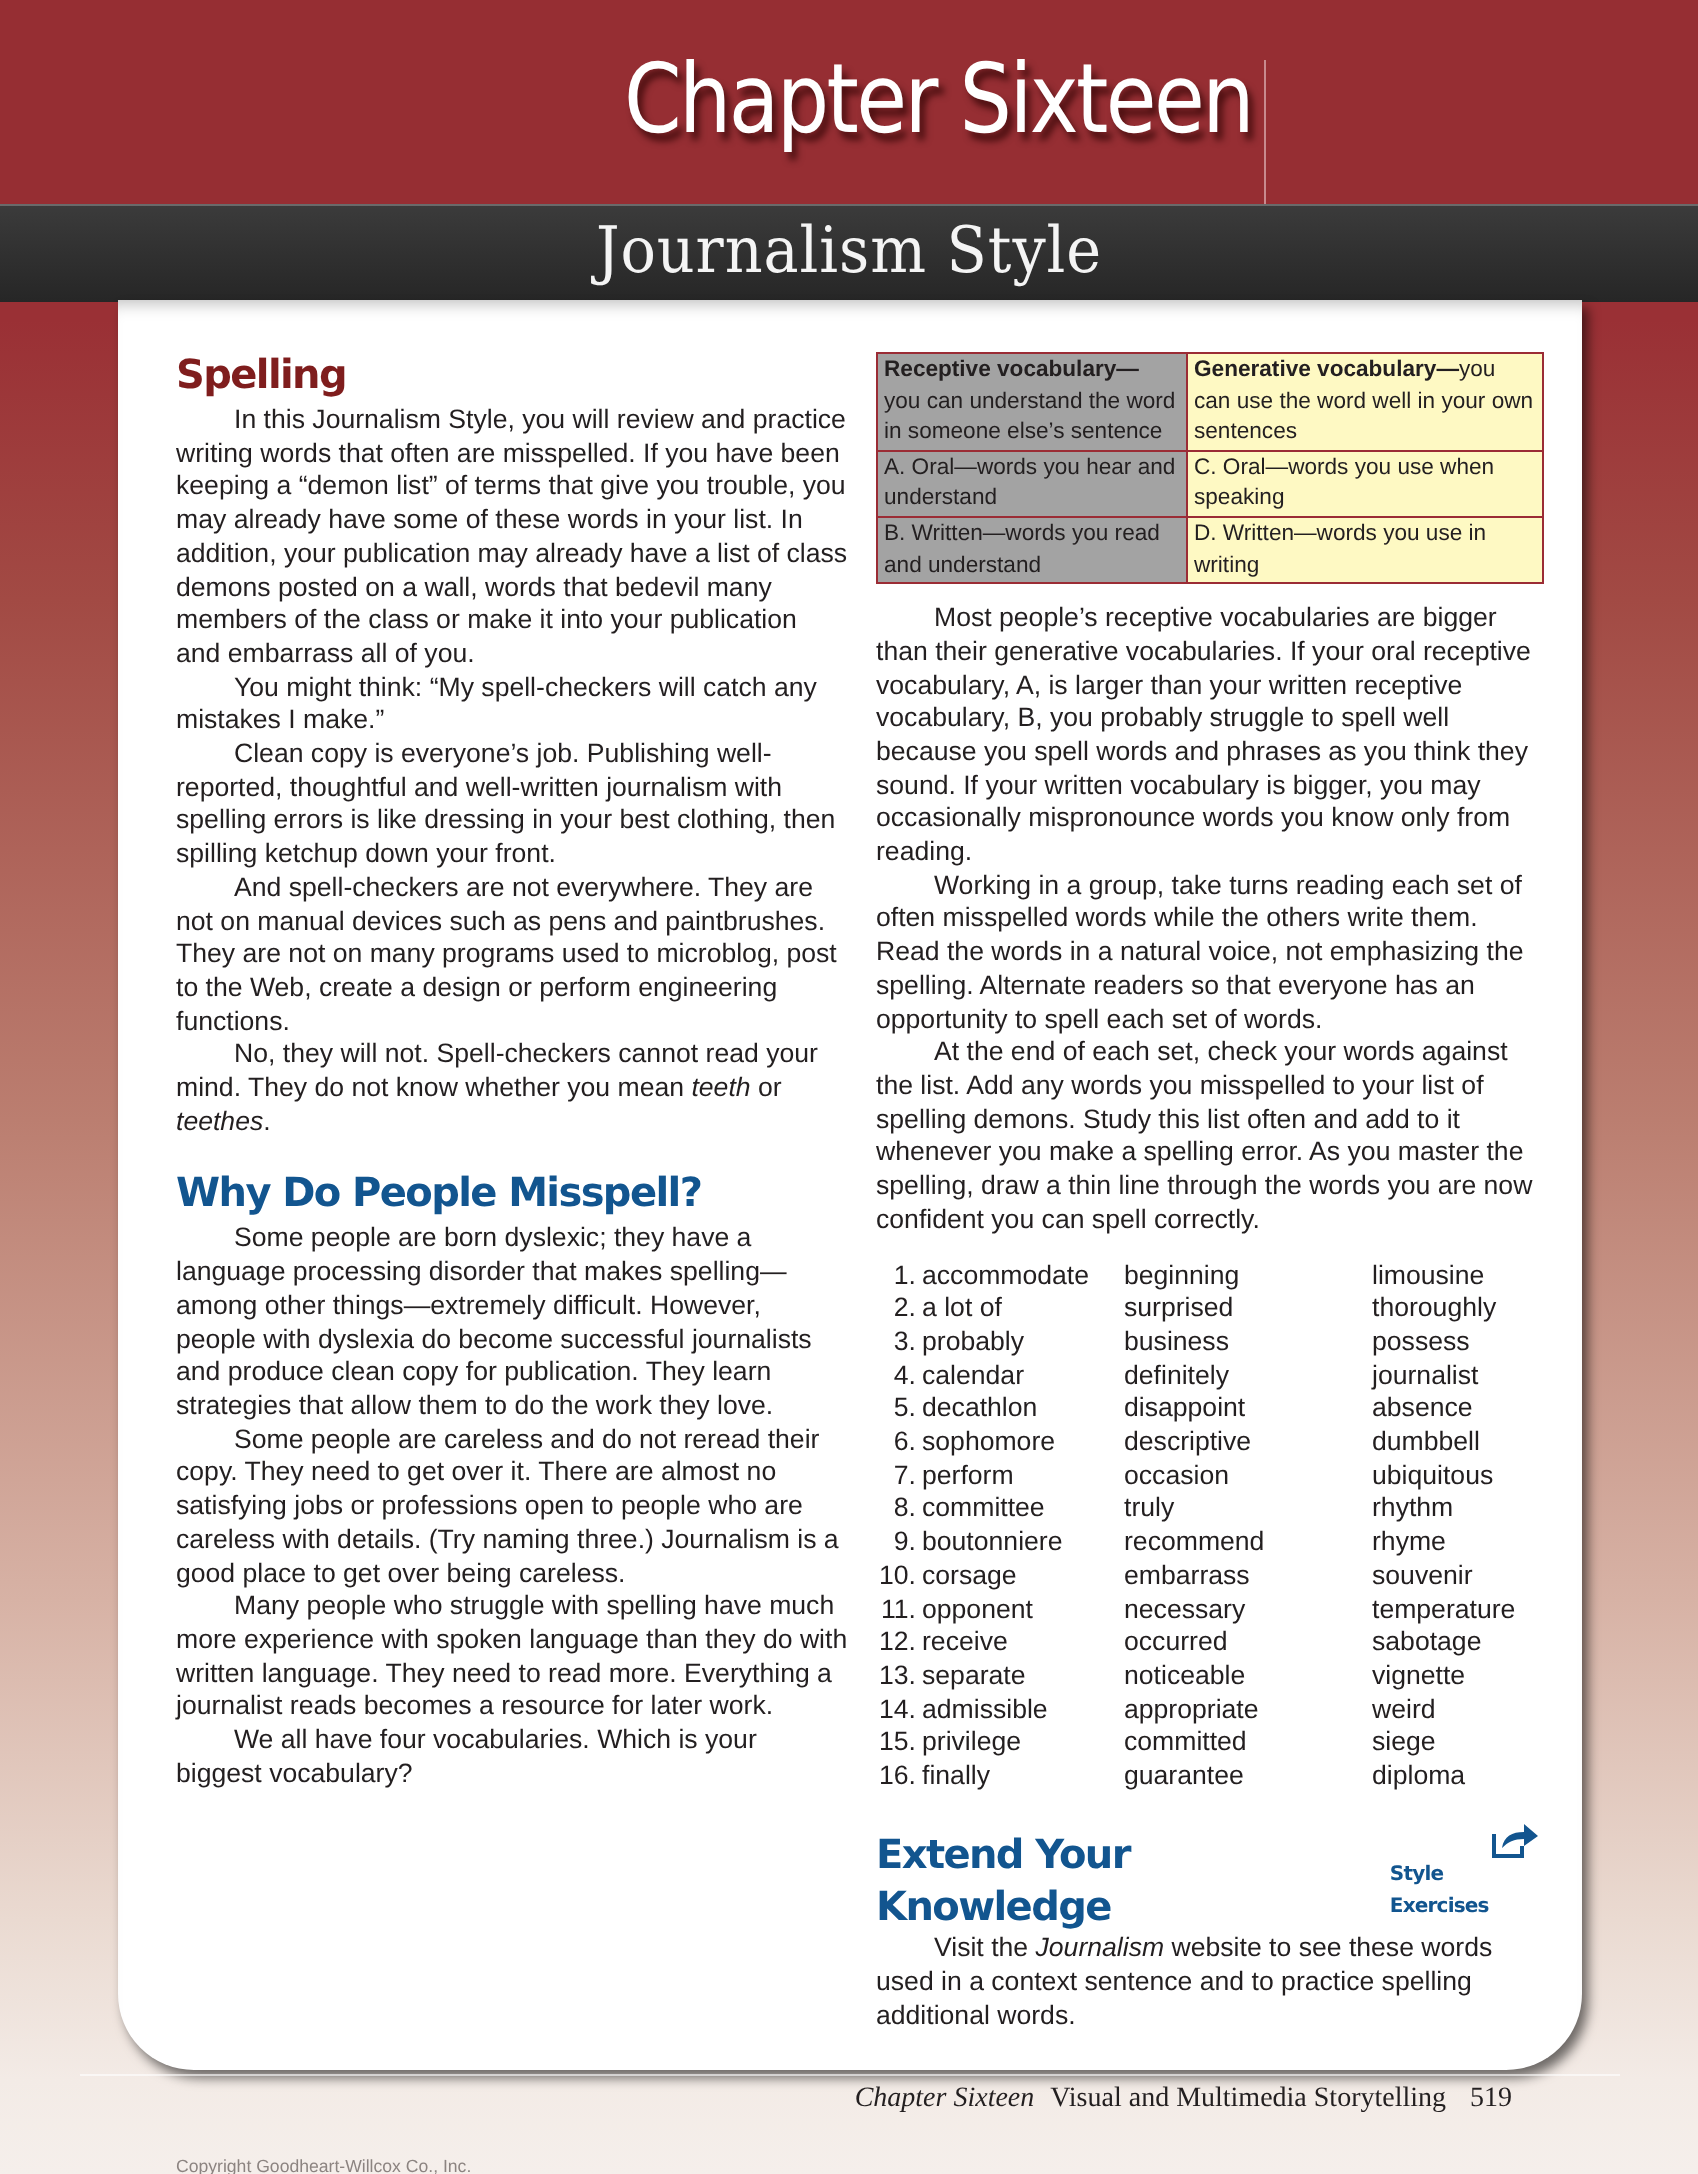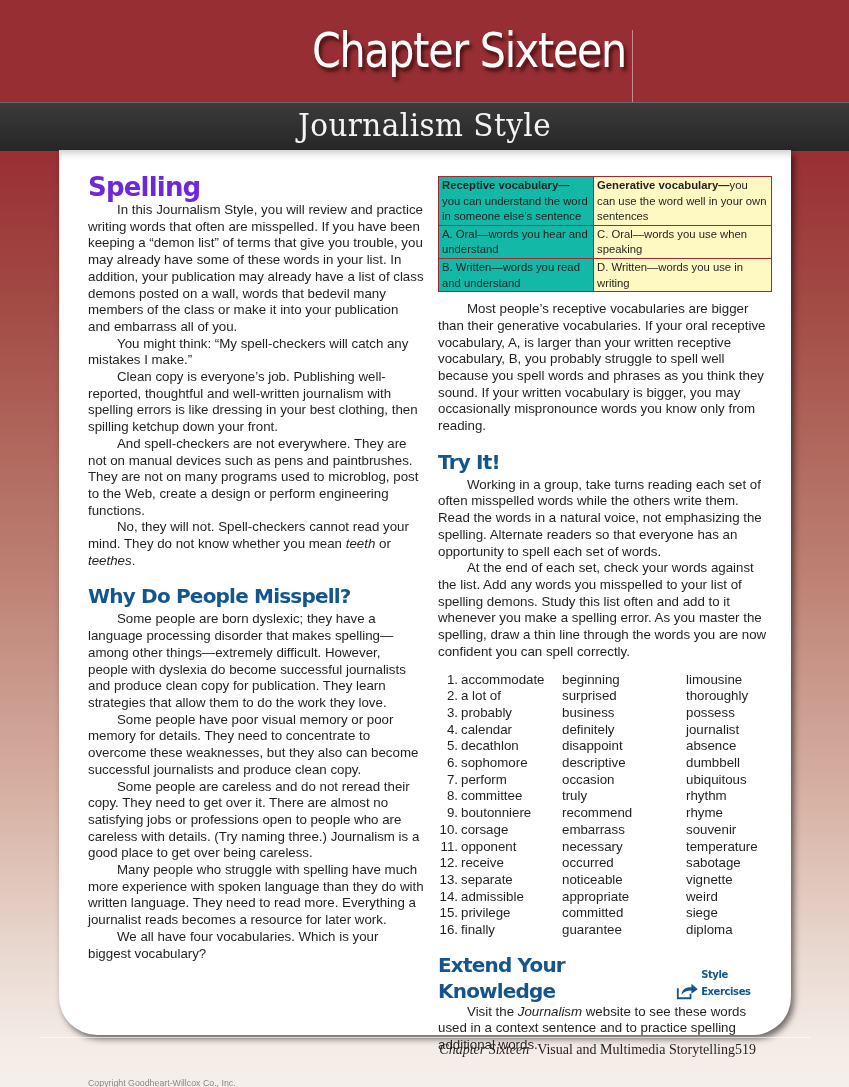--- a/index.html
+++ b/index.html
@@ -40,55 +40,55 @@
     border-bottom-left-radius:38px; border-bottom-right-radius:38px;
     box-shadow: 3px 4px 6px rgba(0,0,0,0.55), inset 0 8px 8px -6px rgba(0,0,0,0.25);
   }
   .col { position:absolute; font-size:13.3px; line-height:16.7px; }
   .col-left { left:88px; top:172px; width:336px; }
   .col-right { left:438px; top:176px; width:335px; }
   h2 {
     margin:0; font-family: "DejaVu Sans", sans-serif; font-weight:bold;
     letter-spacing:-0.8px;
   }
-  h2.red { color:#6d28d9; font-size:26px; line-height:30px; }
+  h2.red { color:#7f1d1d; font-size:20px; line-height:30px; }
   h2.blue { color:#12558f; font-size:20px; line-height:26px; }
   p { margin:0; text-indent:29px; }
   .sp-h2 { margin-top:14px; margin-bottom:2px; }
   table.vocab {
     border-collapse:collapse; width:334px; font-size:11.3px; line-height:15.6px;
     margin-bottom:9px;
   }
   table.vocab td {
     border:1px solid #9b2c35; padding:1px 3px 0 3px; vertical-align:top;
     font-family: "Liberation Sans Narrow", "Liberation Sans", sans-serif;
   }
-  table.vocab td.left { background:#14b8a6; width:148px; }
+  table.vocab td.left { background:#a3a3a3; width:148px; }
   table.vocab td.right { background:#fef9c3; }
   table.vocab td.hdr b { font-weight:bold; }
   .words { display:grid; grid-template-columns:124px 124px 90px; margin-top:11px; margin-left:0; }
   .words div { white-space:nowrap; }
   .num { display:inline-block; width:20px; text-align:right; margin-right:3px; }
   .extend-head { display:flex; align-items:flex-end; margin-top:13px; margin-bottom:0; }
   .style-ex {
     display:flex; align-items:flex-end; margin-left:10px; margin-bottom:3px;
-    color:#12558f; font-family:"DejaVu Sans", sans-serif; font-weight:bold; font-size:10px; letter-spacing:-0.4px;
+    color:#12558f; font-family:"DejaVu Sans", sans-serif; font-weight:bold; font-size:10px; letter-spacing:-0.4px;flex-direction:column;
   }
   .style-ex svg { margin-right:2px; }
   .footer-rule { position:absolute; left:40px; top:1037px; width:770px; height:1px; background:#ffffff; opacity:0.6; }
   .copyright {
     position:absolute; left:88px; top:1078px; font-size:8.8px; color:#8c8481;
     font-family:"Liberation Sans", sans-serif;
   }
   .running-head {
     position:absolute; right:93px; top:1042px; font-family:"Liberation Serif", serif;
     font-size:14px; color:#231f20; white-space:nowrap;
   }
   .running-head .ch { font-style:italic; margin-right:8px; }
-  .running-head .pg { }
+  .running-head .pg { margin-left:12px; }
   em { font-style:italic; }
 </style>
 </head>
 <body>
 
 <div class="header-top"></div>
 <div class="chapter-title">Chapter Sixteen</div>
 <div class="title-rule"></div>
 <div class="header-bar"></div>
 <div class="subtitle">Journalism Style</div>
@@ -98,21 +98,20 @@
 <div class="col col-left">
   <h2 class="red">Spelling</h2>
   <p>In this Journalism Style, you will review and practice writing words that often are misspelled. If you have been keeping a “demon list” of terms that give you trouble, you may already have some of these words in your list. In addition, your publication may already have a list of class demons posted on a wall, words that bedevil many members of the class or make it into your publication and embarrass all of you.</p>
   <p>You might think: “My spell-checkers will catch any mistakes I make.”</p>
   <p>Clean copy is everyone’s job. Publishing well-reported, thoughtful and well-written journalism with spelling errors is like dressing in your best clothing, then spilling ketchup down your front.</p>
   <p>And spell-checkers are not everywhere. They are not on manual devices such as pens and paintbrushes. They are not on many programs used to microblog, post to the Web, create a design or perform engineering functions.</p>
   <p><span>No, they will not. Spell-checkers cannot read your mind. They do not know whether you mean </span><em>teeth</em><span> or </span><em>teethes</em><span>.</span></p>
 
   <h2 class="blue sp-h2">Why Do People Misspell?</h2>
   <p>Some people are born dyslexic; they have a language processing disorder that makes spelling—among other things—extremely difficult. However, people with dyslexia do become successful journalists and produce clean copy for publication. They learn strategies that allow them to do the work they love.</p>
-  <p>Some people have poor visual memory or poor memory for details. They need to concentrate to overcome these weaknesses, but they also can become successful journalists and produce clean copy.</p>
   <p>Some people are careless and do not reread their copy. They need to get over it. There are almost no satisfying jobs or professions open to people who are careless with details. (Try naming three.) Journalism is a good place to get over being careless.</p>
   <p>Many people who struggle with spelling have much more experience with spoken language than they do with written language. They need to read more. Everything a journalist reads becomes a resource for later work.</p>
   <p>We all have four vocabularies. Which is your biggest vocabulary?</p>
 </div>
 
 <div class="col col-right">
   <table class="vocab">
     <tbody>
         <tr>
       <td class="left hdr"><b>Receptive vocabulary—</b><br><span>you can understand the word in someone else’s sentence</span></td>
@@ -124,21 +123,20 @@
     </tr>
     <tr>
       <td class="left">B. Written—words you read and understand</td>
       <td class="right">D. Written—words you use in writing</td>
     </tr>
   </tbody>
     </table>
 
   <p>Most people’s receptive vocabularies are bigger than their generative vocabularies. If your oral receptive vocabulary, A, is larger than your written receptive vocabulary, B, you probably struggle to spell well because you spell words and phrases as you think they sound. If your written vocabulary is bigger, you may occasionally mispronounce words you know only from reading.</p>
 
-  <h2 class="blue sp-h2">Try It!</h2>
   <p>Working in a group, take turns reading each set of often misspelled words while the others write them. Read the words in a natural voice, not emphasizing the spelling. Alternate readers so that everyone has an opportunity to spell each set of words.</p>
   <p>At the end of each set, check your words against the list. Add any words you misspelled to your list of spelling demons. Study this list often and add to it whenever you make a spelling error. As you master the spelling, draw a thin line through the words you are now confident you can spell correctly.</p>
 
   <div class="words">
     <div><span class="num">1.</span><span>accommodate</span></div>
       <div>beginning</div>
       <div>limousine</div>
     <div><span class="num">2.</span><span>a lot of</span></div>
       <div>surprised</div>
       <div>thoroughly</div>

